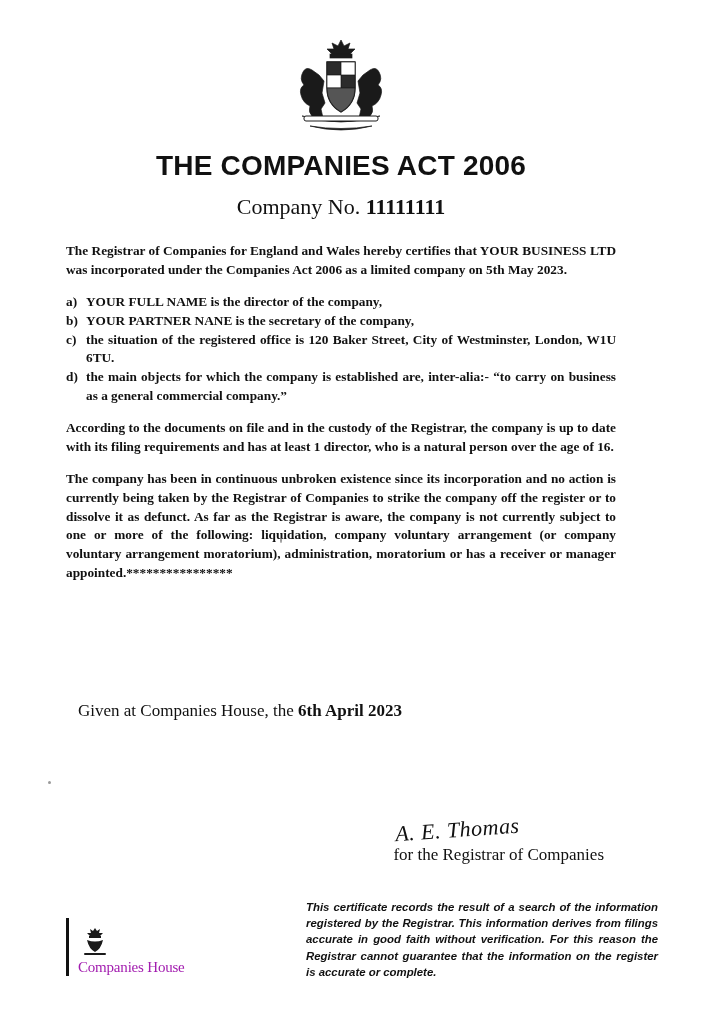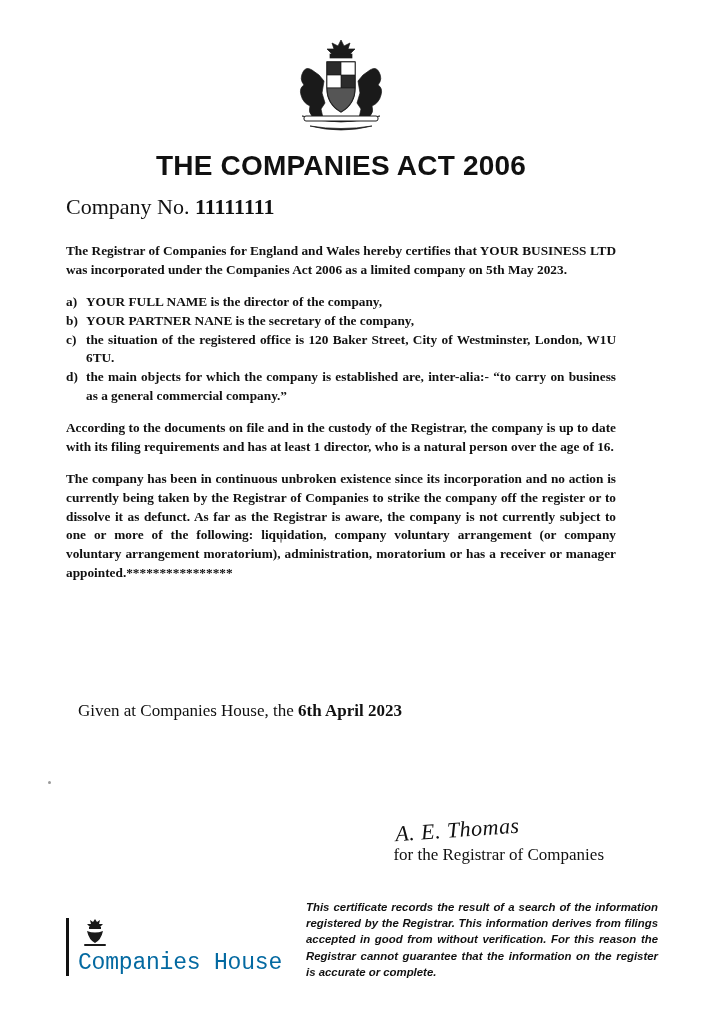--- a/index.html
+++ b/index.html
@@ -39,20 +39,21 @@
   
   .act-title {
     text-align: center;
     font-family: "Liberation Sans", sans-serif;
     font-weight: bold;
     font-size: 28px;
     letter-spacing: 0.2px;
     margin-top: 14px;
   }
   .company-no-line {
+    text-align: center;
     font-size: 22px;
     margin-top: 12px;
   }
   .company-no-line .num {
     font-weight: bold;
   }
 
   
   .body-block {
     margin-top: 22px;
@@ -141,24 +142,24 @@
     display: flex;
     flex-direction: column;
   }
   .footer .mini-crest {
     width: 30px;
     height: 30px;
     margin-left: 2px;
     margin-bottom: 2px;
   }
   .footer .ch-name {
-    font-family: Liberation Mono, monospace;
-    font-size: 23px;
+    font-family: Liberation Serif, serif;
+    font-size: 15px;
     letter-spacing: -0.2px;
-    color: #0369a1;
+    color: #a21caf;
   }
   .speck {
     position: absolute;
     background: #9a9a9a;
     border-radius: 50%;
   }
 </style>
 </head>
 <body>
 
@@ -231,21 +232,21 @@
   <div class="given-line">
     <span>Given at Companies House, the</span>
     <span class="date">6th April 2023</span>
   </div>
 
   <div class="sig-area">
     <div class="signature">A. E. Thomas</div>
     <div class="registrar-line">for the Registrar of Companies</div>
   </div>
 
-  <div class="disclaimer">This certificate records the result of a search of the information registered by the Registrar.  This information derives from filings accepted in good from without verification.  For this reason the Registrar cannot guarantee that the information on the register is accurate or complete.</div>
+  <div class="disclaimer">This certificate records the result of a search of the information registered by the Registrar.  This information derives from filings accurate in good faith without verification.  For this reason the Registrar cannot guarantee that the information on the register is accurate or complete.</div>
 
   <div class="footer">
     <div class="bar"></div>
     <div class="logo-col">
       <div class="mini-crest">
         <svg viewBox="0 0 30 30" width="30" height="30" aria-hidden="true">
           <g fill="#1a1a1a">
             <path d="M15 1 l2 3 l3 -2 l-1 4 h4 l-3 3 h-10 l-3 -3 h4 l-1 -4 l3 2 z"></path>
             <rect x="9" y="9" width="12" height="2"></rect>
             <path d="M7 13 q8 3 16 0 q-2 9 -8 12 q-6 -3 -8 -12 z"></path>

